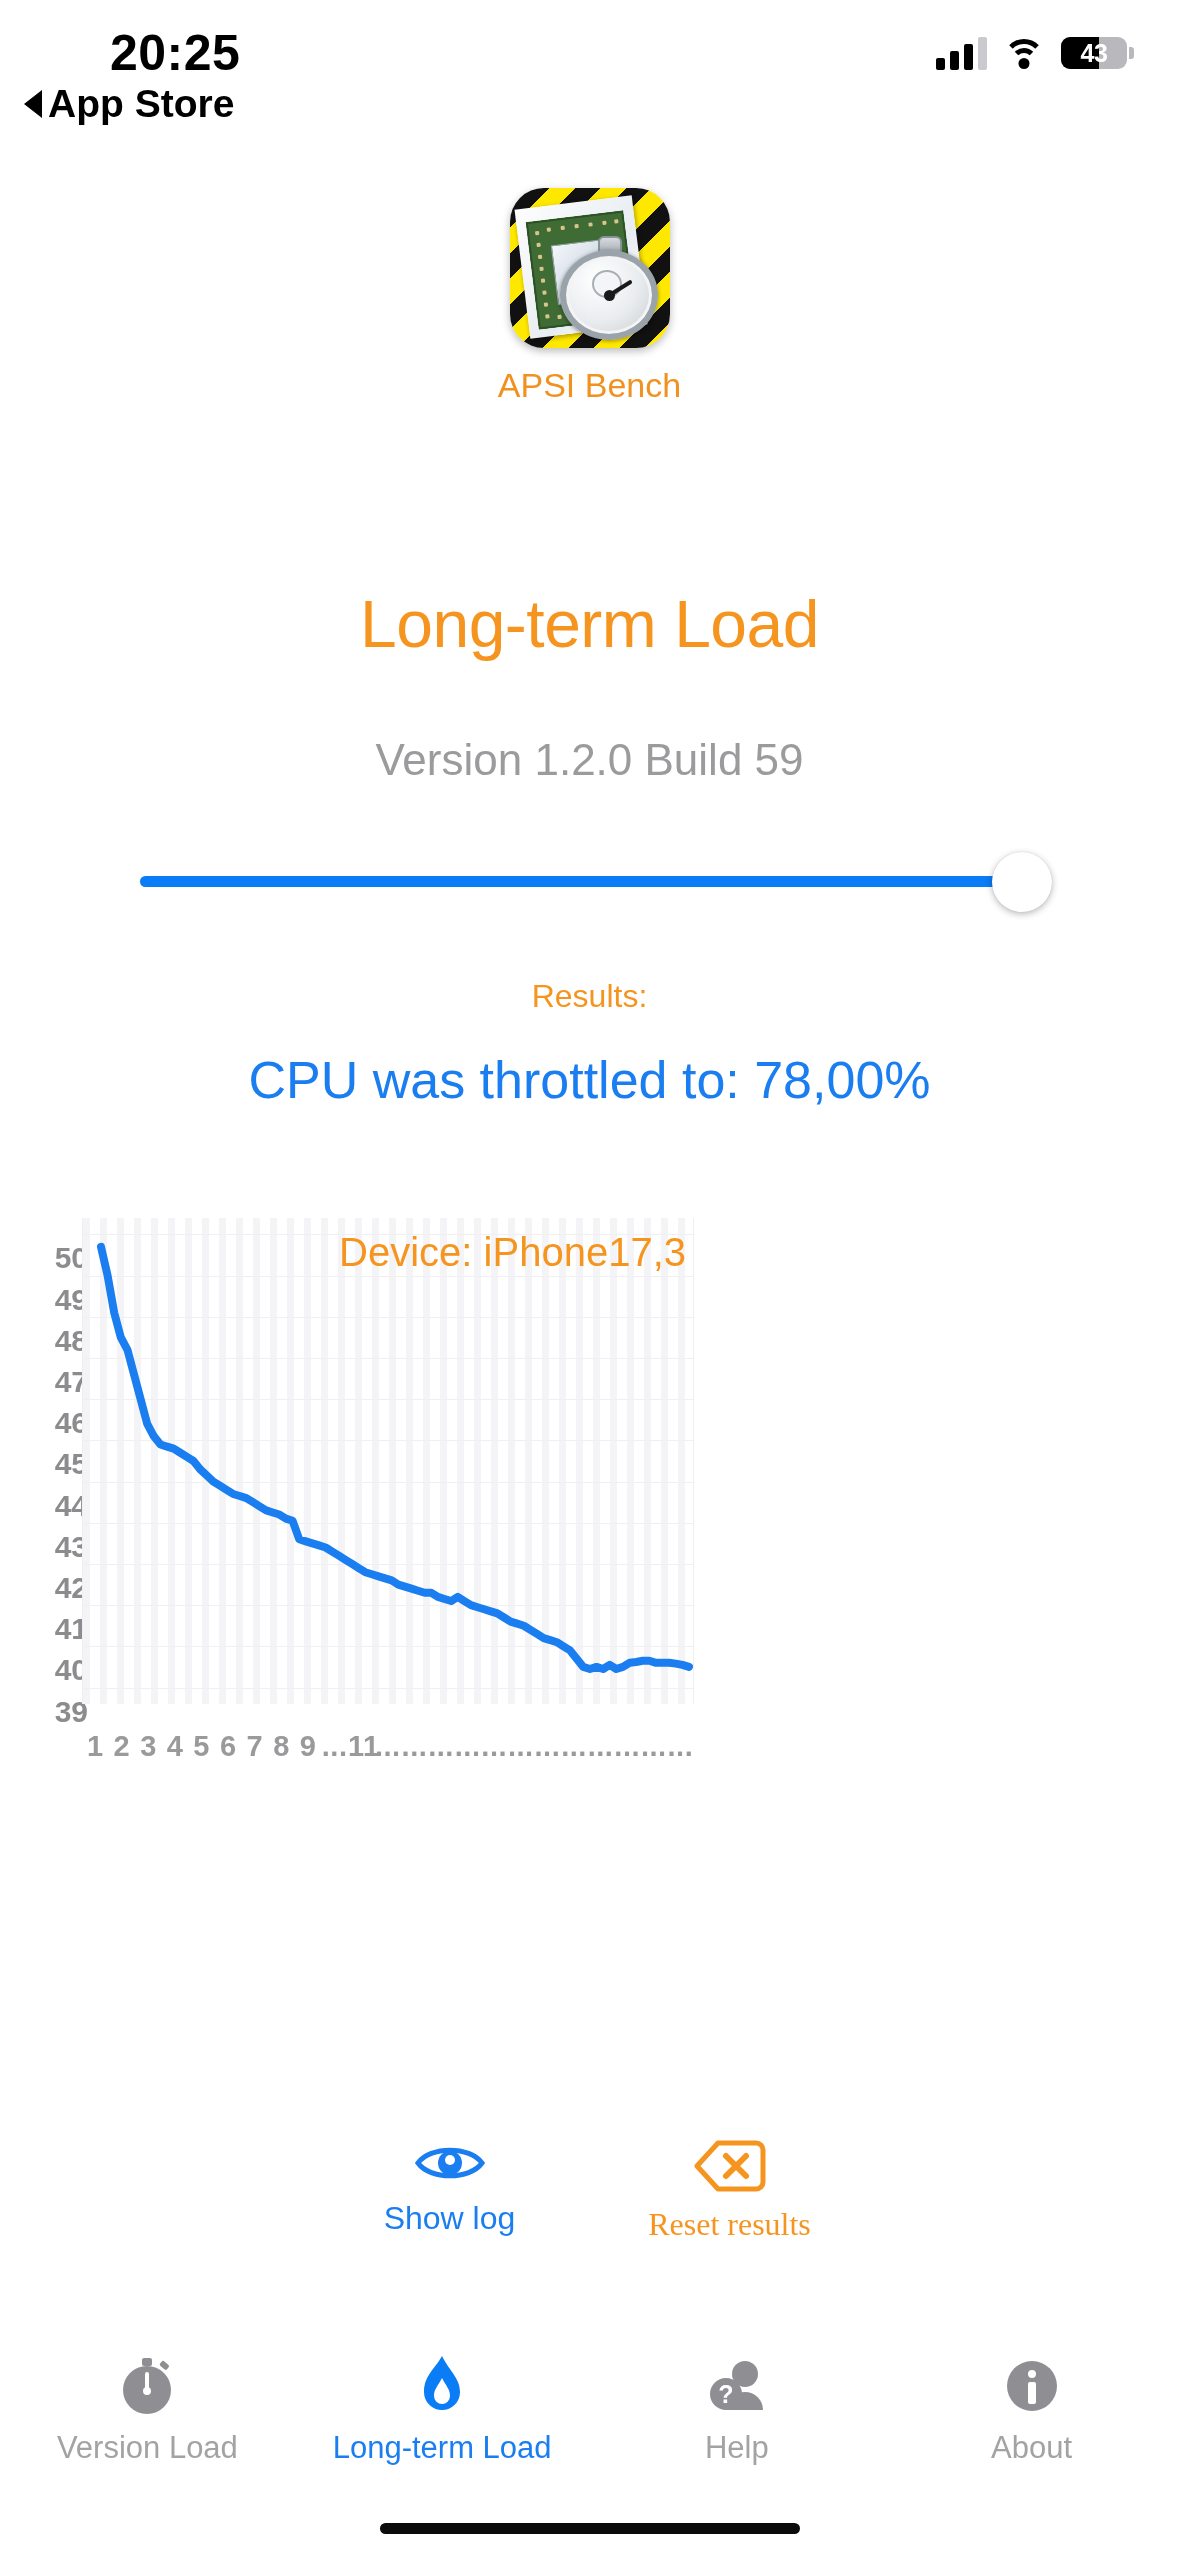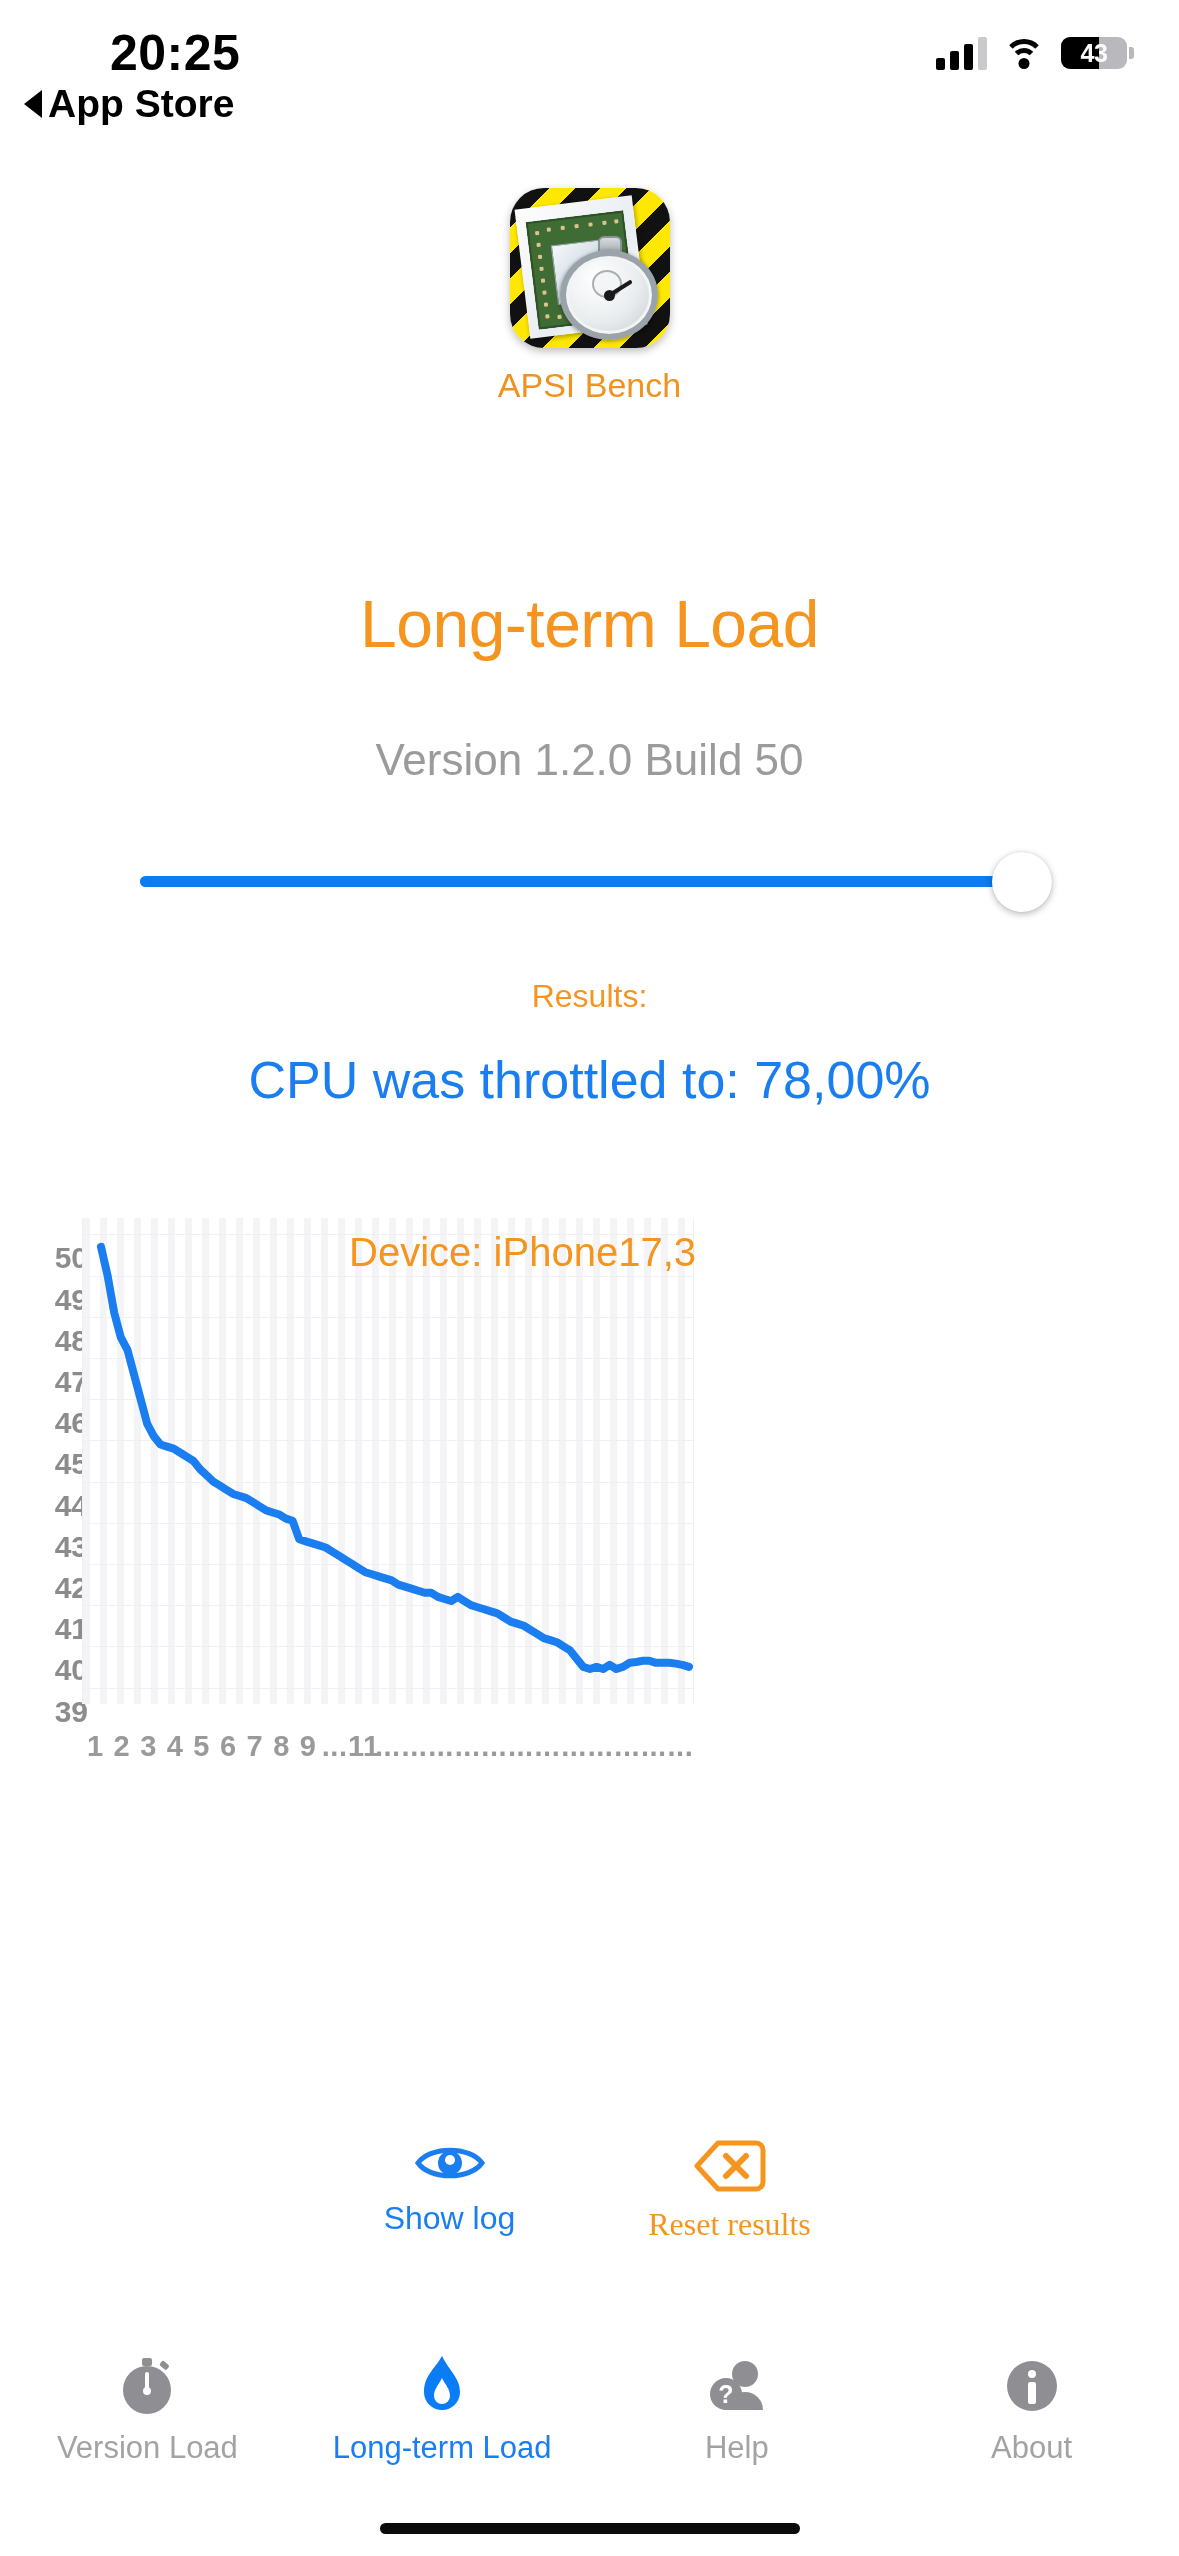--- a/index.html
+++ b/index.html
@@ -230,21 +230,21 @@
     );
   }
   .plot .hgrid {
     position:absolute; left:0; top:0; right:0; bottom:0;
   }
   .plot .hgrid i {
     position:absolute; left:0; right:0; height:1px; background:#f0f0f2;
   }
   .plot svg { position:absolute; left:0; top:0; }
   .device-holder {
-    position:absolute; left:92px; top:1230px; width:612px;
+    position:absolute; left:82px; top:1230px; width:612px;
     text-align:right;
   }
   .device-holder span {
     font-size:40px; color:#f5941e;
     display:inline-block; padding-right:8px;
   }
 
   .xlabels {
     position:absolute; left:82px; top:1724px;
     width:612px; height:44px;
@@ -347,21 +347,21 @@
       <div class="face"></div>
       <div class="subdial"></div>
       <div class="hand"></div>
       <div class="pivot"></div>
     </div>
   </div>
   <div class="appname">APSI Bench</div>
 </div>
 
 <div class="page-title">Long-term Load</div>
-<div class="version">Version 1.2.0 Build 50</div>
+<div class="version">Version 1.2.0 Build 59</div>
 
 <div class="slider">
   <div class="track"></div>
   <div class="fill" style="width: 878px;"></div>
   <div class="thumb" style="left: 882px;"></div>
 </div>
 
 <div class="results-label">Results:</div>
 <div class="throttle">CPU was throttled to: 78,00%</div>
 

